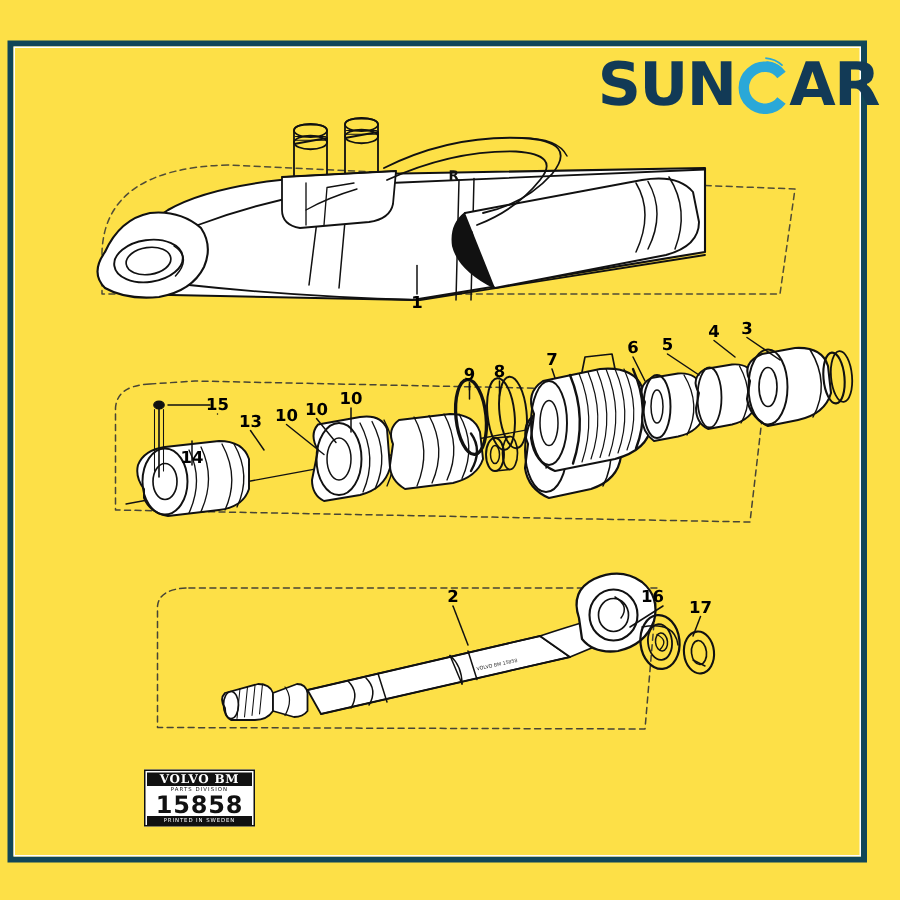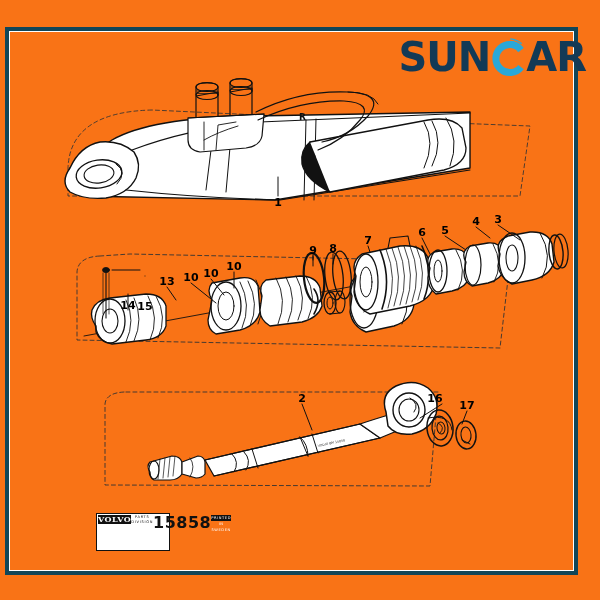--- a/index.html
+++ b/index.html
@@ -4,21 +4,21 @@
 <style>
   html, body {
     margin: 0;
     padding: 0;
     background: #ffffff;
   }
   #page {
     position: relative;
     width: 600px;
     height: 600px;
-    background: #f97316;
+    background: #fde047;
     font-family: "Liberation Sans", sans-serif;
     overflow: hidden;
   }
   
   .frame-border {
     position: absolute;
     left: 5px;
     top: 27px;
     width: 573px;
     height: 548px;
@@ -85,21 +85,21 @@
   .stamp {
     position: absolute;
     left: 96px;
     top: 513px;
     width: 74px;
     height: 38px;
     border: 1.5px solid #111;
     background: #ffffff;
     box-sizing: border-box;
     display: flex;
-    flex-direction: row;
+    flex-direction: column;
     align-items: stretch;
     justify-content: flex-start;
     padding: 1px;
   }
   .stamp-brandbar {
     background: #111;
     color: #fff;
     font-family: "DejaVu Serif", serif;
     font-weight: bold;
     font-size: 8px;
@@ -386,21 +386,21 @@
     <div class="callout" style="left:445px; top:230px;">5</div>
     <div class="callout" style="left:422px; top:232px;">6</div>
     <div class="callout" style="left:368px; top:240px;">7</div>
     <div class="callout" style="left:333px; top:248px;">8</div>
     <div class="callout" style="left:313px; top:250px;">9</div>
     <div class="callout" style="left:234px; top:266px;">10</div>
     <div class="callout" style="left:211px; top:273px;">10</div>
     <div class="callout" style="left:191px; top:277px;">10</div>
     <div class="callout" style="left:167px; top:281px;">13</div>
     <div class="callout" style="left:128px; top:305px;">14</div>
-    <div class="callout" style="left:145px; top:270px;margin-top:36px;">15</div>
+    <div class="callout" style="left:145px; top:270px;">15</div>
     <div class="callout" style="left:435px; top:398px;">16</div>
     <div class="callout" style="left:467px; top:405px;">17</div>
   </div>
 
   <div class="stamp">
     <div class="stamp-brandbar">VOLVO BM</div>
     <div class="stamp-sub">PARTS DIVISION</div>
     <div class="stamp-number">15858</div>
     <div class="stamp-footer">PRINTED IN SWEDEN</div>
   </div>

